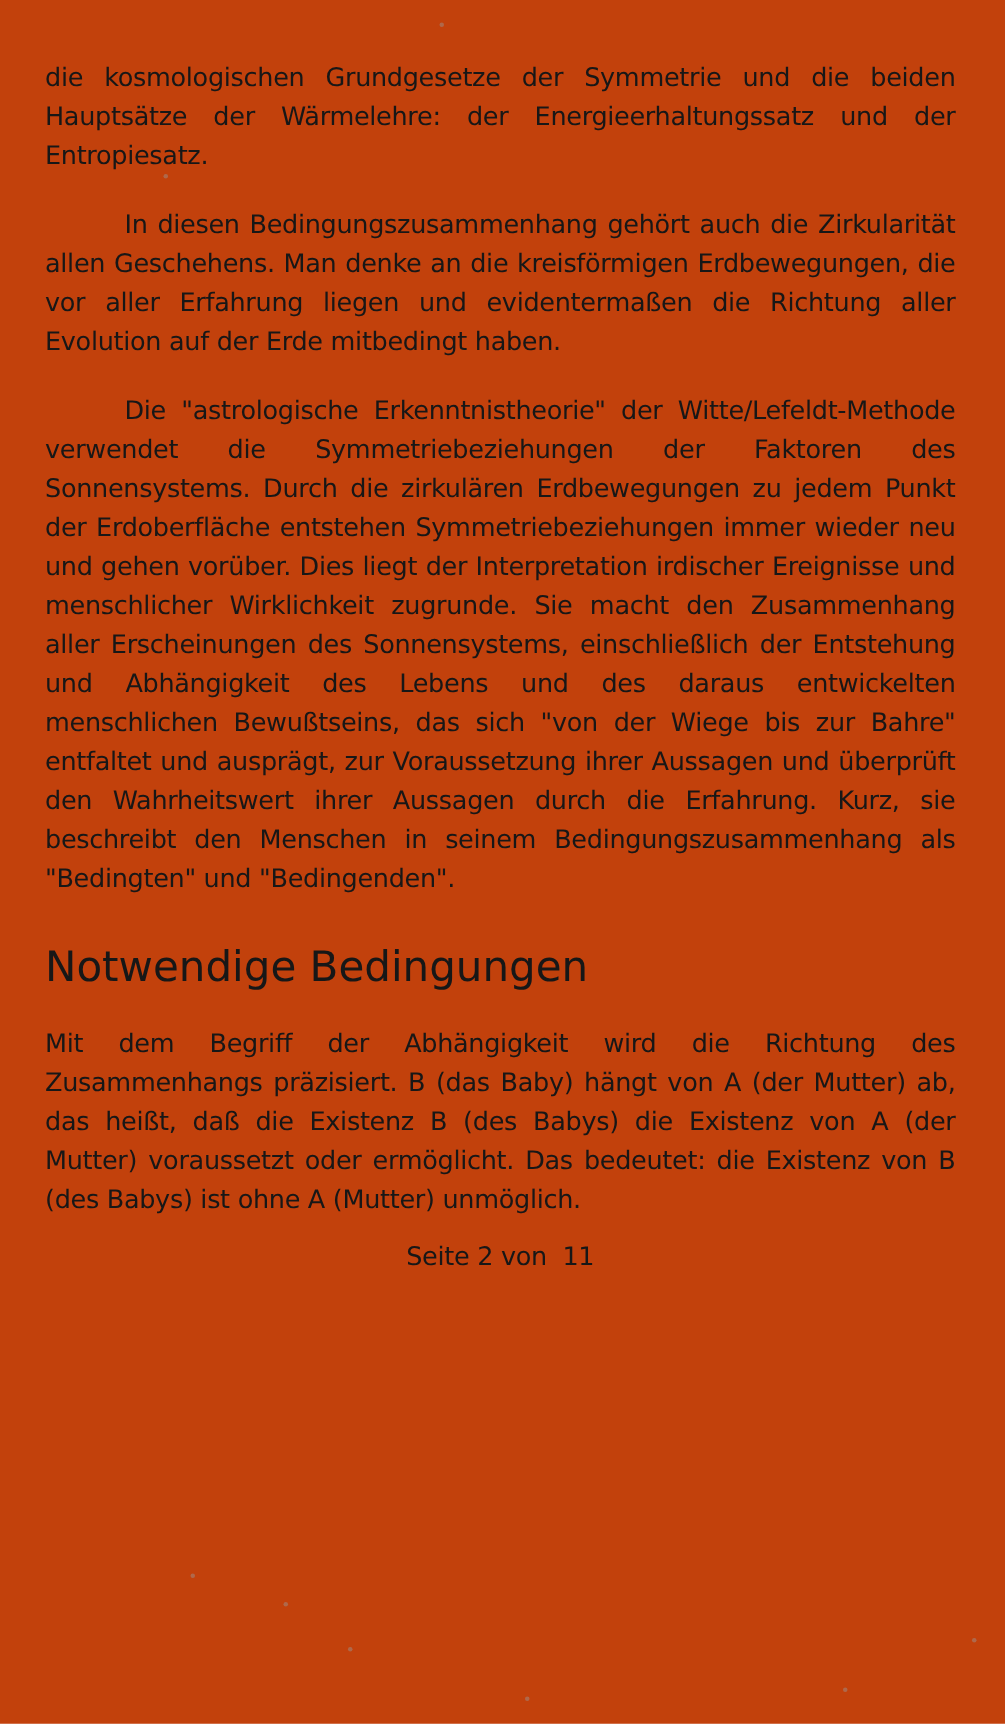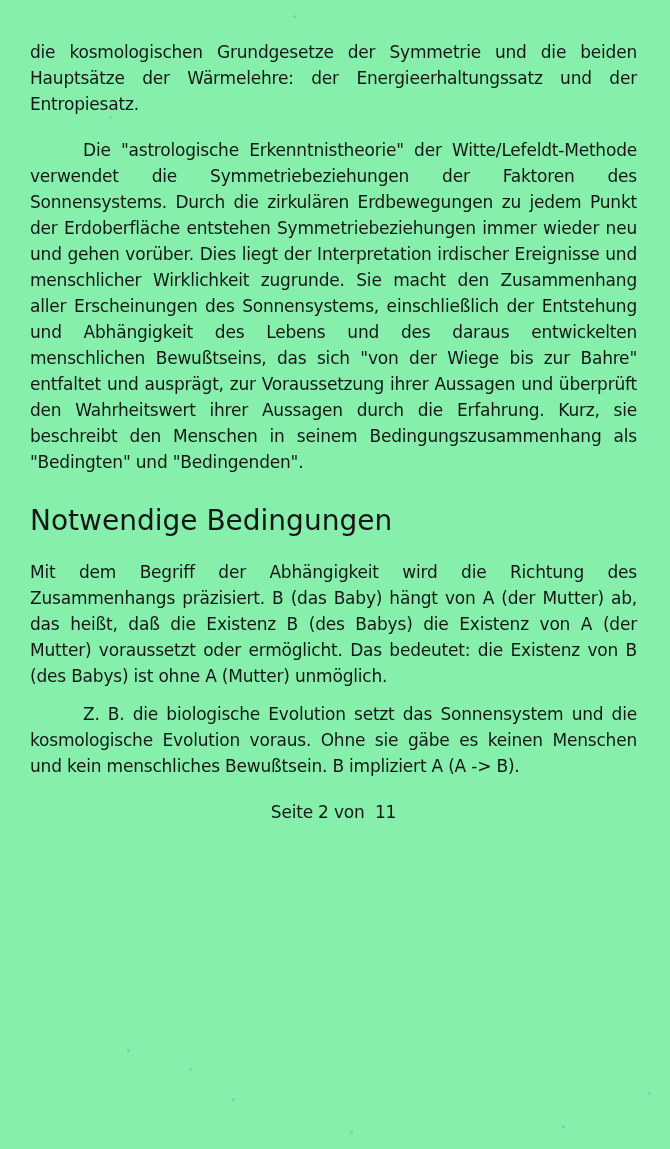--- a/index.html
+++ b/index.html
@@ -57,34 +57,34 @@
     width: 3px;
     height: 3px;
     border-radius: 50%;
     background: #9a9a9a;
     opacity: 0.45;
   }
 </style>
 </head>
 <body>
 
-<div class="page" style="background: #86efac; color: rgb(23, 23, 23);">
+<div class="page" style="background: #c2410c; color: rgb(23, 23, 23);">
   <div class="doc">
 
     <p class="p">die kosmologischen Grundgesetze der Symmetrie und die beiden Hauptsätze der Wärmelehre: der Energieerhaltungssatz und der Entropiesatz.</p>
 
+    <p class="p indent">In diesen Bedingungszusammenhang gehört auch die Zirkularität allen Geschehens. Man denke an die kreisförmigen Erdbewegungen, die vor aller Erfahrung liegen und evidentermaßen die Richtung aller Evolution auf der Erde mitbedingt haben.</p>
 
     <p class="p indent">Die "astrologische Erkenntnistheorie" der Witte/Lefeldt-Methode verwendet die Symmetriebeziehungen der Faktoren des Sonnensystems. Durch die zirkulären Erdbewegungen zu jedem Punkt der Erdoberfläche entstehen Symmetriebeziehungen immer wieder neu und gehen vorüber. Dies liegt der Interpretation irdischer Ereignisse und menschlicher Wirklichkeit zugrunde. Sie macht den Zusammenhang aller Erscheinungen des Sonnensystems, einschließlich der Entstehung und Abhängigkeit des Lebens und des daraus entwickelten menschlichen Bewußtseins, das sich "von der Wiege bis zur Bahre" entfaltet und ausprägt, zur Voraussetzung ihrer Aussagen und überprüft den Wahrheitswert ihrer Aussagen durch die Erfahrung. Kurz, sie beschreibt den Menschen in seinem Bedingungszusammenhang als "Bedingten" und "Bedingenden".</p>
 
     <div class="heading">Notwendige Bedingungen</div>
 
     <p class="p tight">Mit dem Begriff der Abhängigkeit wird die Richtung des Zusammenhangs präzisiert. B (das Baby) hängt von A (der Mutter) ab, das heißt, daß die Existenz B (des Babys) die Existenz von A (der Mutter) voraussetzt oder ermöglicht. Das bedeutet: die Existenz von B (des Babys) ist ohne A (Mutter) unmöglich.</p>
 
 
-    <p class="p indent">Z. B. die biologische Evolution setzt das Sonnensystem und die kosmologische Evolution voraus. Ohne sie gäbe es keinen Menschen und kein menschliches Bewußtsein. B impliziert A (A -&gt; B).</p>
 
     <div class="footer">Seite 2 von  11</div>
   </div>
 
   <div class="speck" style="left:293px; top:15px;"></div>
   <div class="speck" style="left:109px; top:116px;"></div>
   <div class="speck" style="left:127px; top:1049px;"></div>
   <div class="speck" style="left:189px; top:1068px;"></div>
   <div class="speck" style="left:232px; top:1098px;"></div>
   <div class="speck" style="left:350px; top:1131px;"></div>

